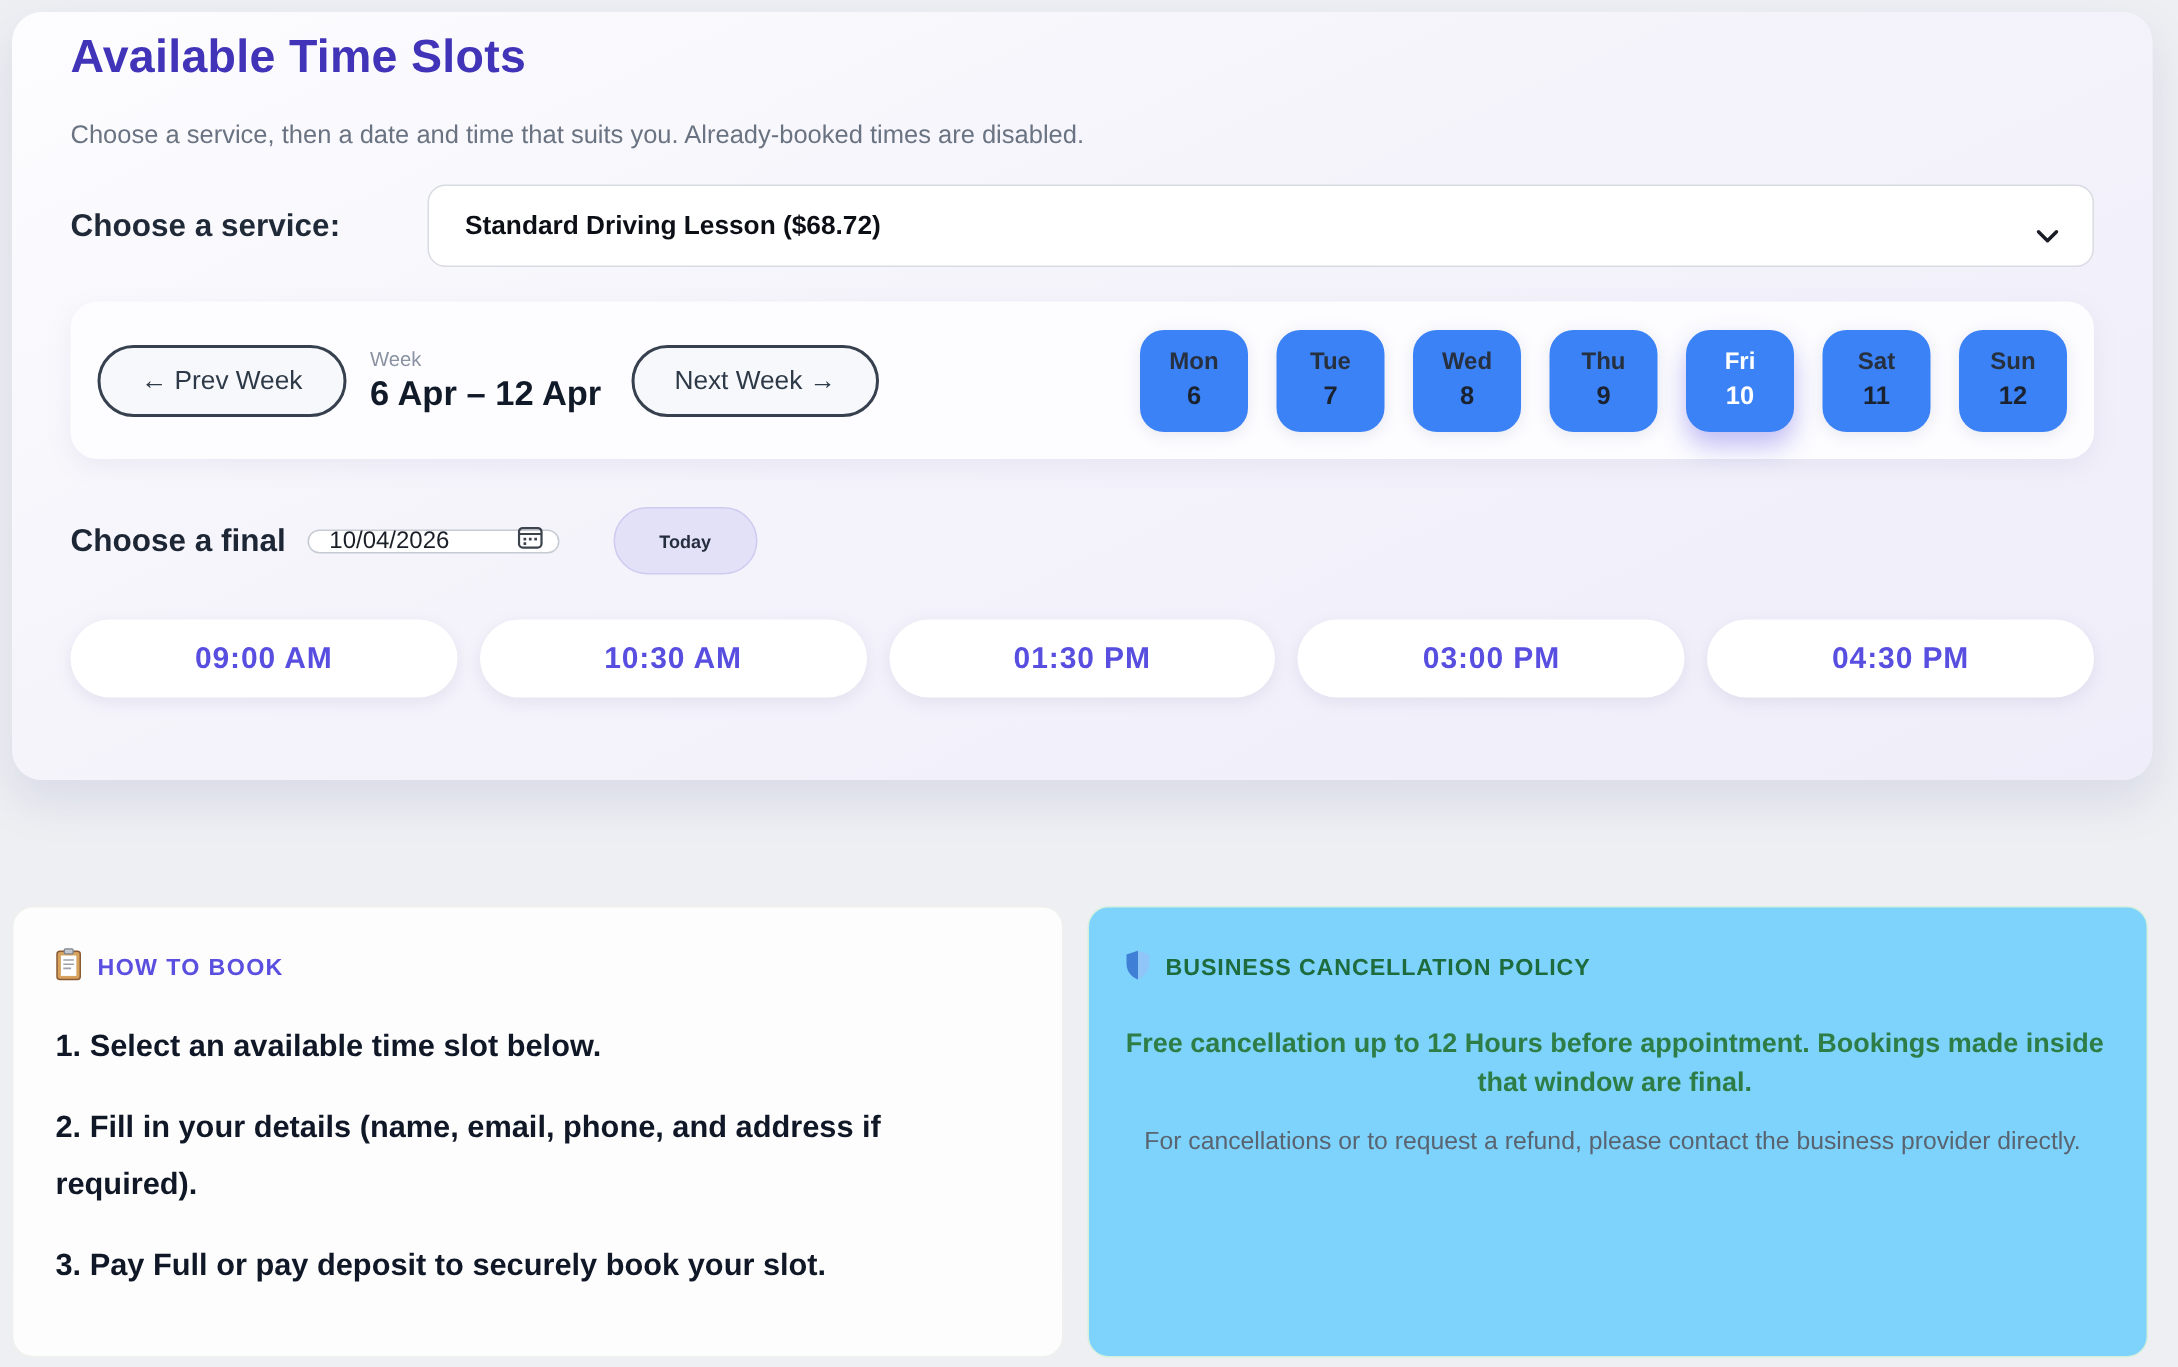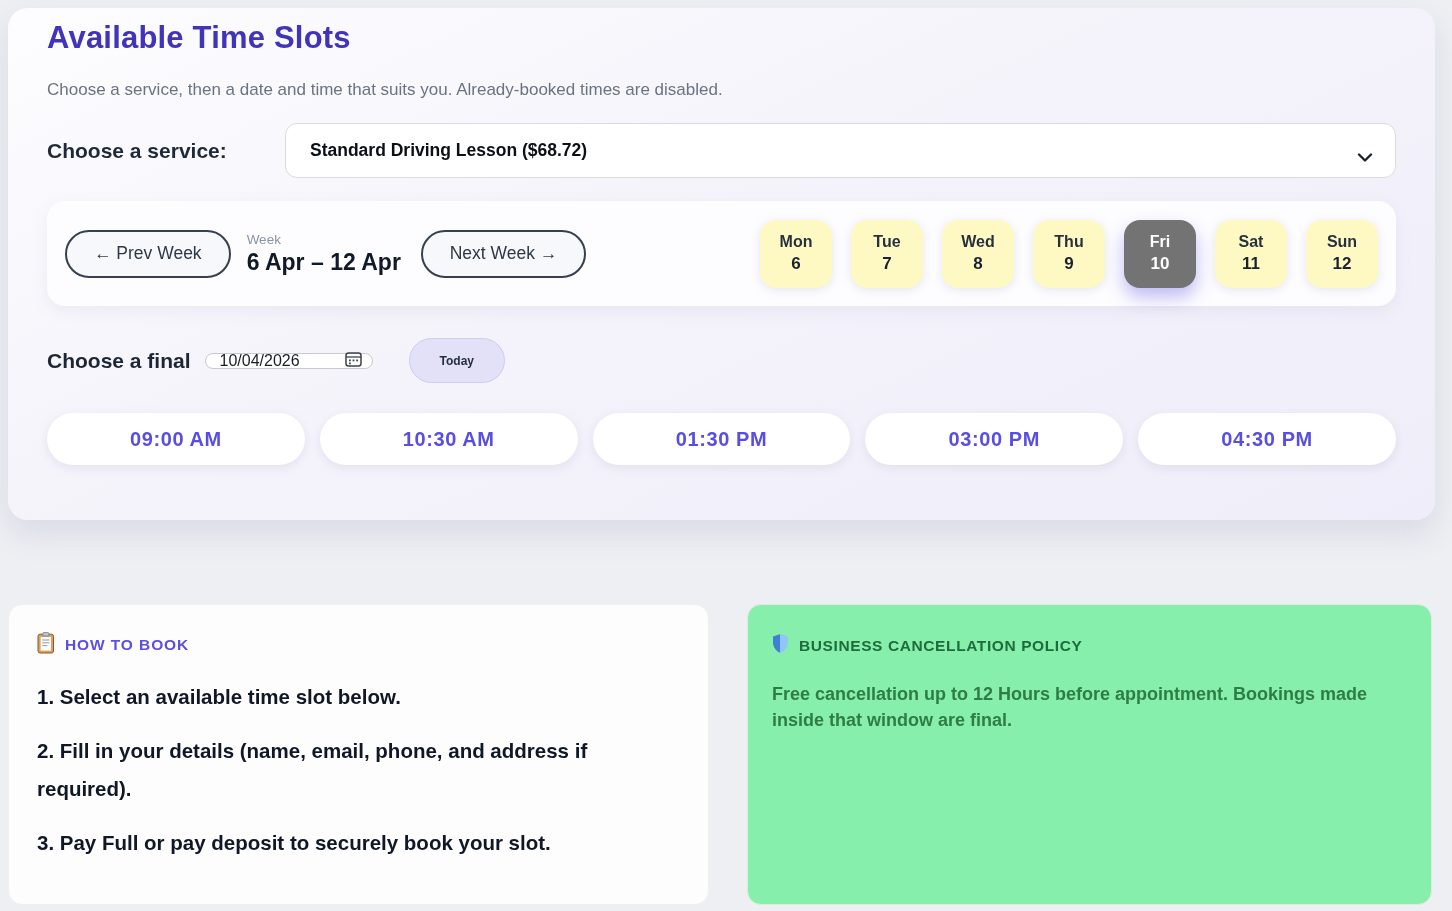--- a/index.html
+++ b/index.html
@@ -61,29 +61,29 @@
     font-family: "Liberation Sans", sans-serif;
     font-size: 17.5px; color: #2e3947;
     cursor: pointer; white-space: nowrap;
   }
   .week-info { margin: 0 16px; min-width: 158px; }
   .week-info .wk-label { font-size: 13.5px; color: #8b93a3; }
   .week-info .wk-range { font-size: 23px; font-weight: bold; color: #111a29; margin-top: 2px; }
   .days { margin-left: auto; display: flex; gap: 19px; }
   .day-btn {
     width: 72px; height: 68px;
-    background: #fef9c3; border: none; border-radius: 16px;
+    background: #3b82f6; border: none; border-radius: 16px;
     box-shadow: 0 2px 10px rgba(120,125,170,.18);
     display: flex; flex-direction: column; align-items: center; justify-content: center;
     gap: 3px; cursor: pointer;
     font-family: "Liberation Sans", sans-serif;
   }
   .day-btn .abbr { font-size: 16px; font-weight: bold; color: #27303f; }
   .day-btn .num  { font-size: 17px; font-weight: bold; color: #1a2230; }
-  .day-btn.selected { background: #737373; box-shadow: 0 9px 18px rgba(90,79,223,.38); }
+  .day-btn.selected { background: #3b82f6; box-shadow: 0 9px 18px rgba(90,79,223,.38); }
   .day-btn.selected .abbr, .day-btn.selected .num { color: #ffffff; }
 
   .date-row { display: flex; align-items: center; margin-top: 32px; }
   .date-label { font-size: 21px; font-weight: bold; color: #1c2635; margin-right: 14px; }
   .date-input {
     width: 168px; height: 16px;
     background: #fff;
     border: 1px solid #c6cad3; border-radius: 999px;
     display: flex; align-items: center; justify-content: space-between;
     padding: 0 10px 0 14px;
@@ -105,33 +105,34 @@
     background: #fff; border: none; border-radius: 999px;
     box-shadow: 0 3px 10px rgba(125,125,175,.15);
     font-family: "Liberation Sans", sans-serif;
     font-size: 20px; font-weight: bold; letter-spacing: .6px;
     color: #584ee0; cursor: pointer;
   }
 
   
   .bottom-row {
     position: absolute; left: 8px; top: 604px;
-    width: 1424px; display: flex; gap: 38px;
+    width: 1424px; display: flex; gap: 16px;
   }
   .info-card {
     width: 701px; flex: none; min-height: 301px;
     background: #fdfdfd;
     border: 1px solid #f0f0ed; border-radius: 14px;
     padding: 27px 30px 24px 28px;
   }
   .policy-card {
     flex: 1; min-height: 301px;
-    background: #86efac;
+    background: #7dd3fc;
     border: 1px solid #d7efdd; border-radius: 14px;
     padding: 28px 28px 24px 24px;
+    text-align: center;
   }
   .card-header { display: flex; align-items: center; gap: 10px; }
   .how-heading {
     font-size: 15.5px; font-weight: bold; letter-spacing: .9px;
     color: #5b4fe0;
   }
   .steps { margin-top: 20px; }
   .steps p {
     margin: 0 0 16px 0;
     font-size: 20.5px; font-weight: bold; color: #101827;
@@ -269,15 +270,16 @@
               <stop offset="0.5" stop-color="#3f7fd6"></stop>
               <stop offset="0.5" stop-color="#8fc6f7"></stop>
             </linearGradient>
           </defs>
           <path d="M8.5 0.9 L16 3.4 V9.3 C16 14.4 13 18.1 8.5 20 C4 18.1 1 14.4 1 9.3 V3.4 Z" fill="url(#shieldGrad)"></path>
         </svg>
       </span>
       <span class="policy-heading">BUSINESS CANCELLATION POLICY</span>
     </div>
     <div class="policy-highlight">Free cancellation up to 12 Hours before appointment. Bookings made inside that window are final.</div>
+    <div class="policy-body">For cancellations or to request a refund, please contact the business provider directly.</div>
   </div>
 
 </div>
 
 </body></html>

